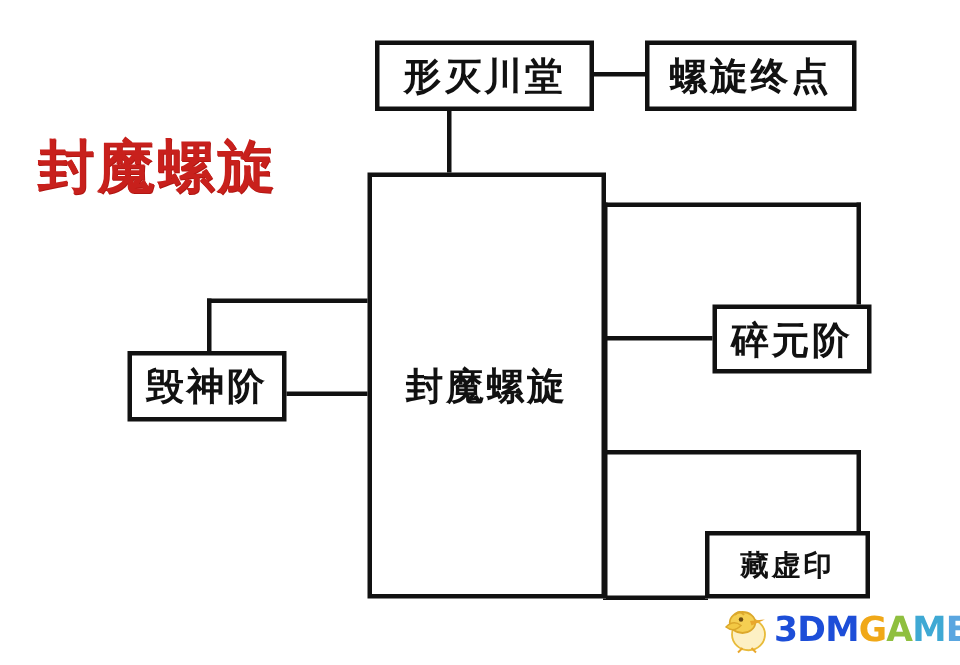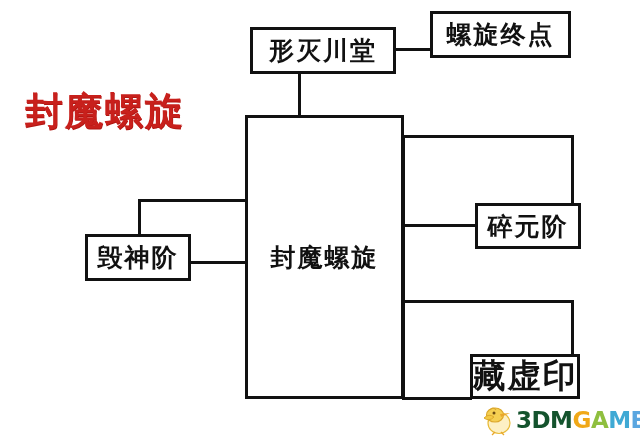--- a/index.html
+++ b/index.html
@@ -21,28 +21,28 @@
     font-family:"DejaVu Serif","Liberation Serif",serif;
     font-weight:700;
     color:#111111;
     letter-spacing:2px;
     white-space:nowrap;
     z-index:4;
   }
 
   
   #node-xingmiechuantang{ left:250px; top:27px;  width:146px; height:47px; font-size:25px; }
-  #node-luoxuanzhongdian{ left:430px; top:11px;  width:141px; height:47px; font-size:25px; }
+  #node-luoxuanzhongdian{ left:430px; top:27px;  width:141px; height:47px; font-size:25px; }
   #node-fengmoluoxuan{
       left:245px; top:115px; width:159px; height:284px;
       font-size:25px; border-width:3px;
   }
   #node-huishenjie{ left:85px;  top:234px; width:106px; height:47px; font-size:25px; }
   #node-suiyuanjie{ left:475px; top:203px; width:106px; height:46px; font-size:25px; }
-  #node-cangxuyin{  left:470px; top:354px; width:110px; height:45px; font-size:33px;font-family:Liberation Serif, serif; }
+  #node-cangxuyin{  left:470px; top:354px; width:110px; height:45px; font-size:19px;font-family:Liberation Serif, serif; }
 
   
   #diagram-title{
     position:absolute;
     left:25px; top:86px;
     font-family:"DejaVu Serif","Liberation Serif",serif;
     font-weight:700;
     font-size:38px;
     color:#c8201c;
     letter-spacing:2px;
@@ -82,21 +82,21 @@
     display:flex;align-items:center;gap:2px;
     z-index:6;
   }
   #watermark-text{
     font-family:"DejaVu Sans","Liberation Sans",sans-serif;
     font-weight:700;
     font-size:23px;
     letter-spacing:-0.5px;
     line-height:1;
   }
-  .wm-3dm{color:#14532d;}
+  .wm-3dm{color:#1d4ed8;}
   .wm-g{color:#f0a818;}
   .wm-a{color:#8fbf3f;}
   .wm-m{color:#3fa9d4;}
   .wm-e{color:#5aa6e0;}
 </style>
 </head>
 <body>
 
 <div id="canvas">
 

